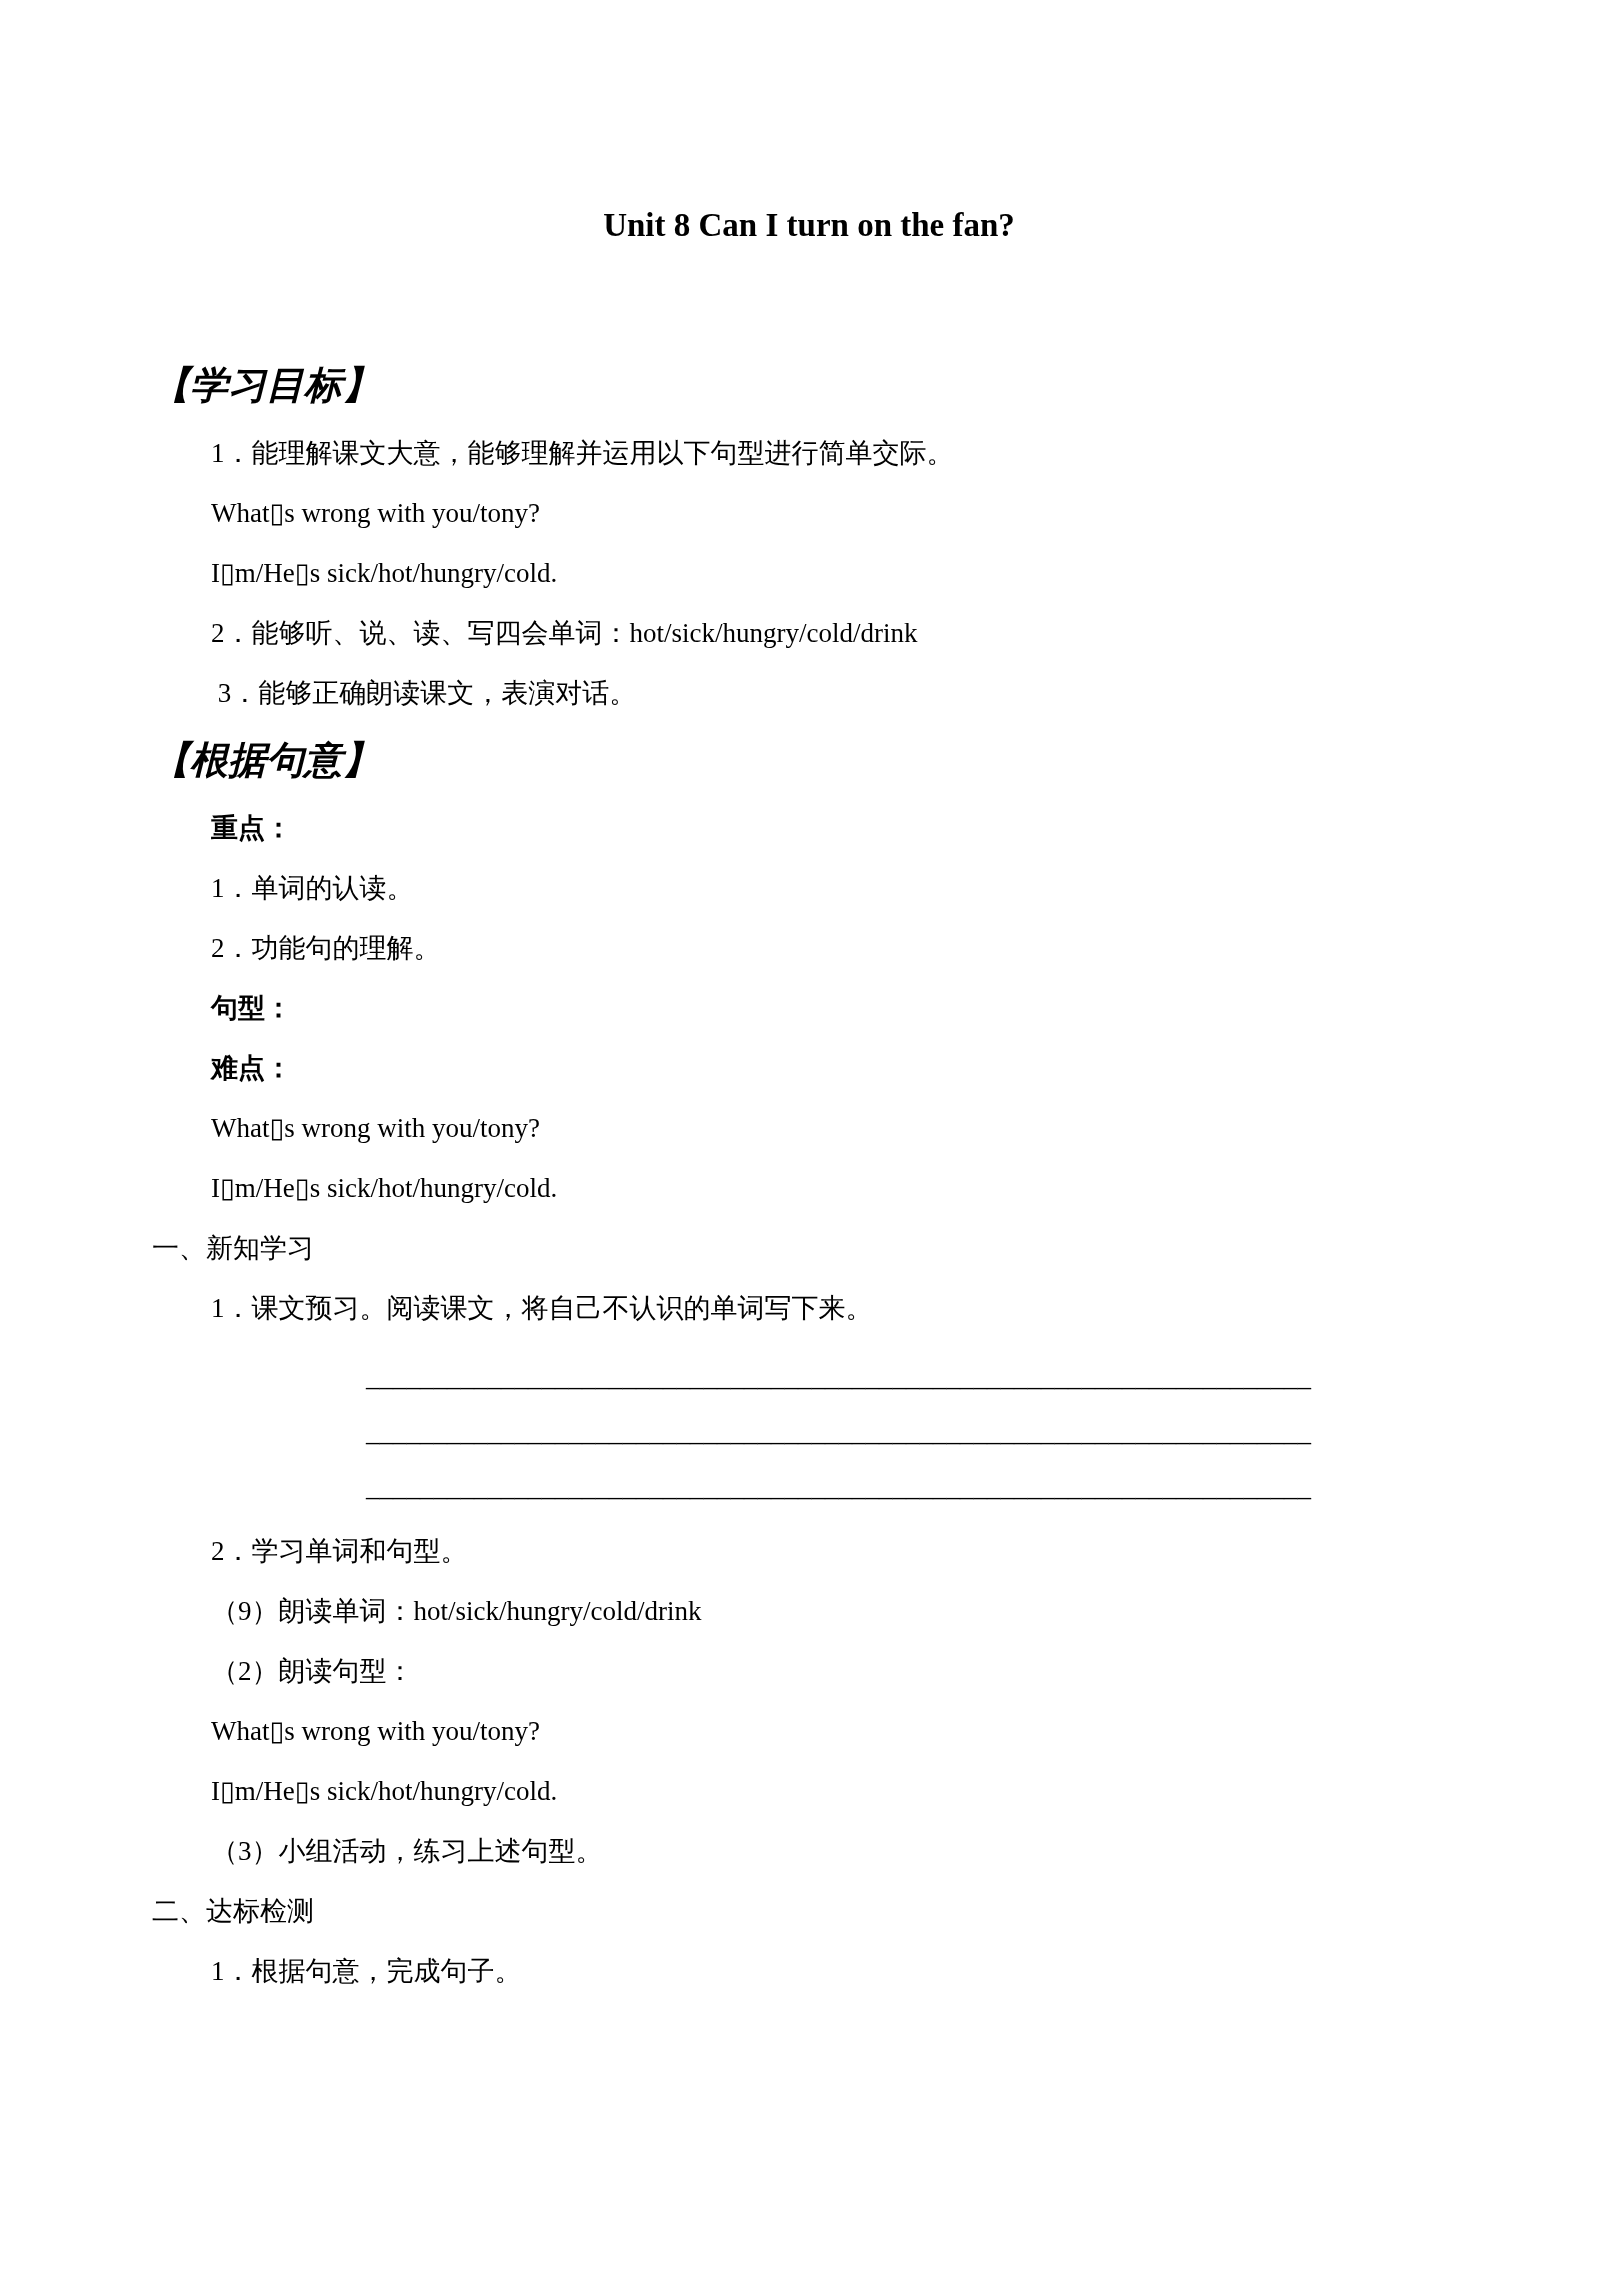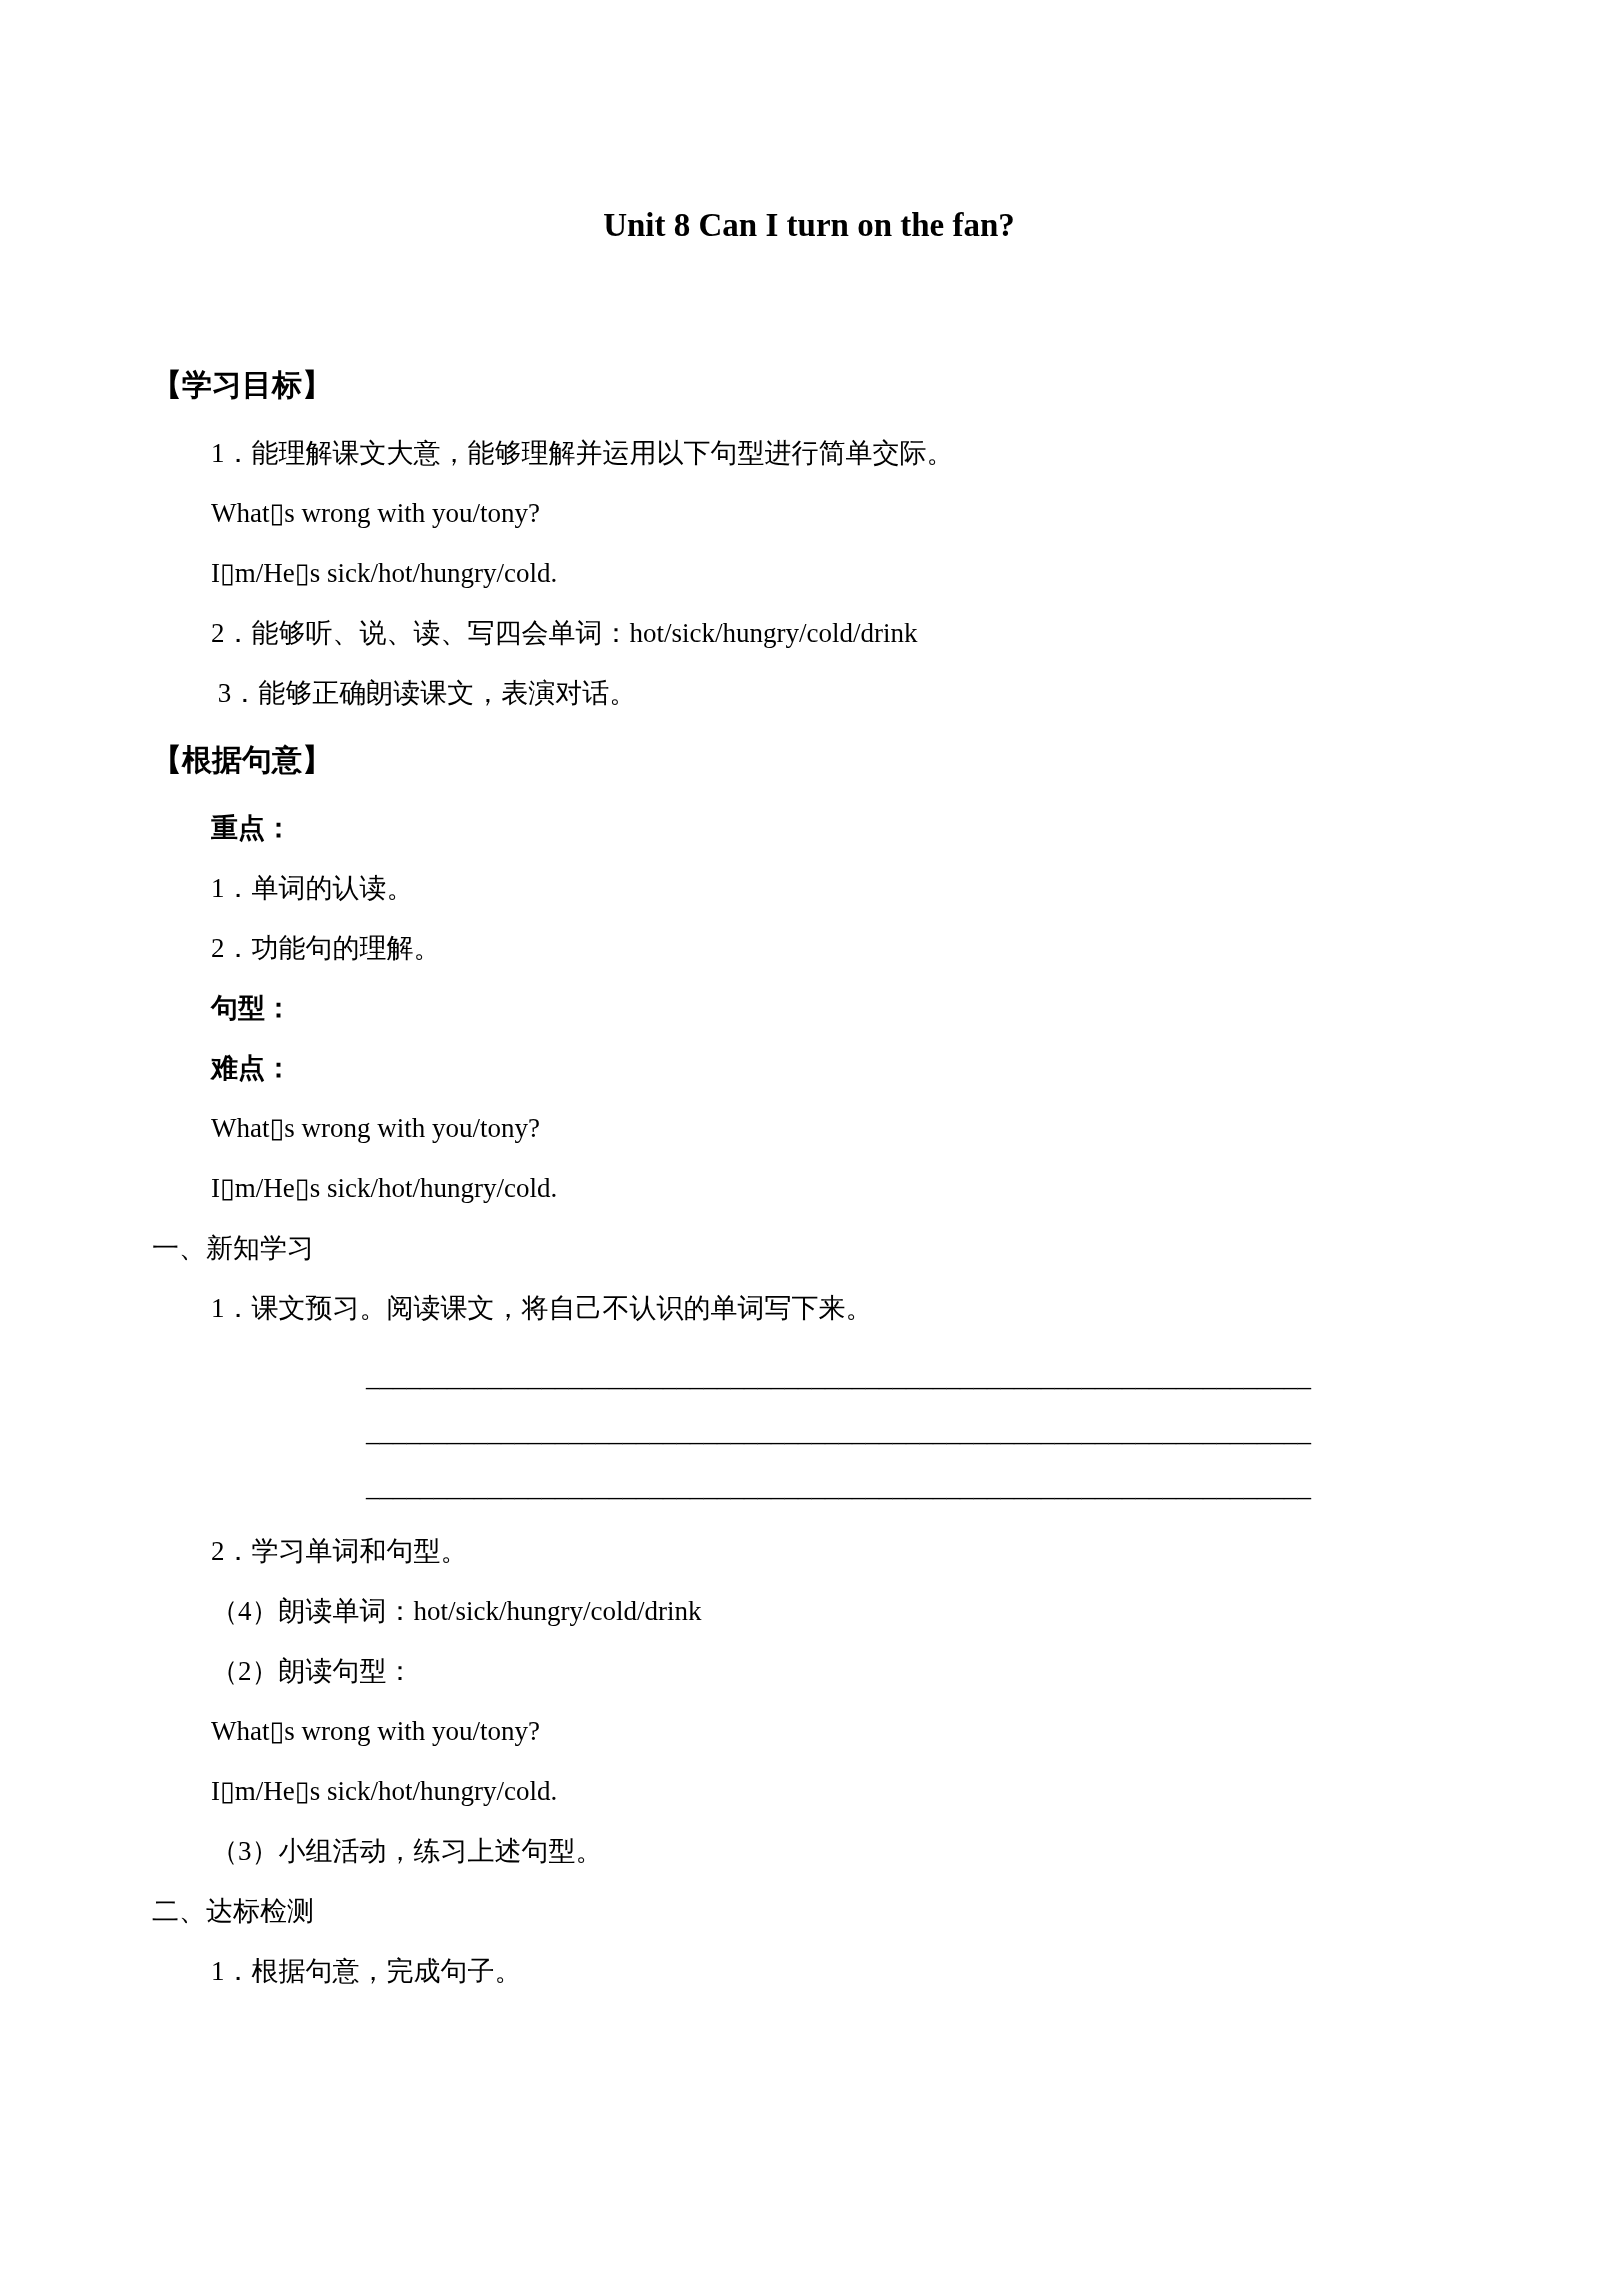--- a/index.html
+++ b/index.html
@@ -15,24 +15,25 @@
     overflow: hidden;
   }
   .title {
     text-align: center;
     font-size: 33px;
     font-weight: bold;
     line-height: 41px;
     margin: 0 0 109px 0;
   }
   .h-bracket {
-    font-size: 30px;
+    font-size: 38px;
     font-weight: bold;
     line-height: 60px;
     margin: 6.8px 0 8.2px 0;
+    font-style: italic;
   }
   .line {
     font-size: 27px;
     line-height: 60px;
     margin: 0;
     white-space: pre-wrap;
   }
   .indent { padding-left: 59px; }
   .bold { font-weight: bold; }
   .plain-heading { font-weight: normal; }
@@ -77,21 +78,21 @@
 
   <section>
     <p class="line plain-heading">一、新知学习</p>
     <p class="line indent">1．课文预习。阅读课文，将自己不认识的单词写下来。</p>
     <div class="blanks">
       <p class="line indent">______________________________________________________________________</p>
       <p class="line indent">______________________________________________________________________</p>
       <p class="line indent">______________________________________________________________________</p>
     </div>
     <p class="line indent">2．学习单词和句型。</p>
-    <p class="line indent">（4）朗读单词：hot/sick/hungry/cold/drink</p>
+    <p class="line indent">（9）朗读单词：hot/sick/hungry/cold/drink</p>
     <p class="line indent">（2）朗读句型：</p>
     <p class="line indent">What▯s wrong with you/tony?</p>
     <p class="line indent">I▯m/He▯s sick/hot/hungry/cold.</p>
     <p class="line indent">（3）小组活动，练习上述句型。</p>
   </section>
 
   <section>
     <p class="line plain-heading">二、达标检测</p>
     <p class="line indent">1．根据句意，完成句子。</p>
     <p class="line indent">(1) What's_____ with you?</p>

